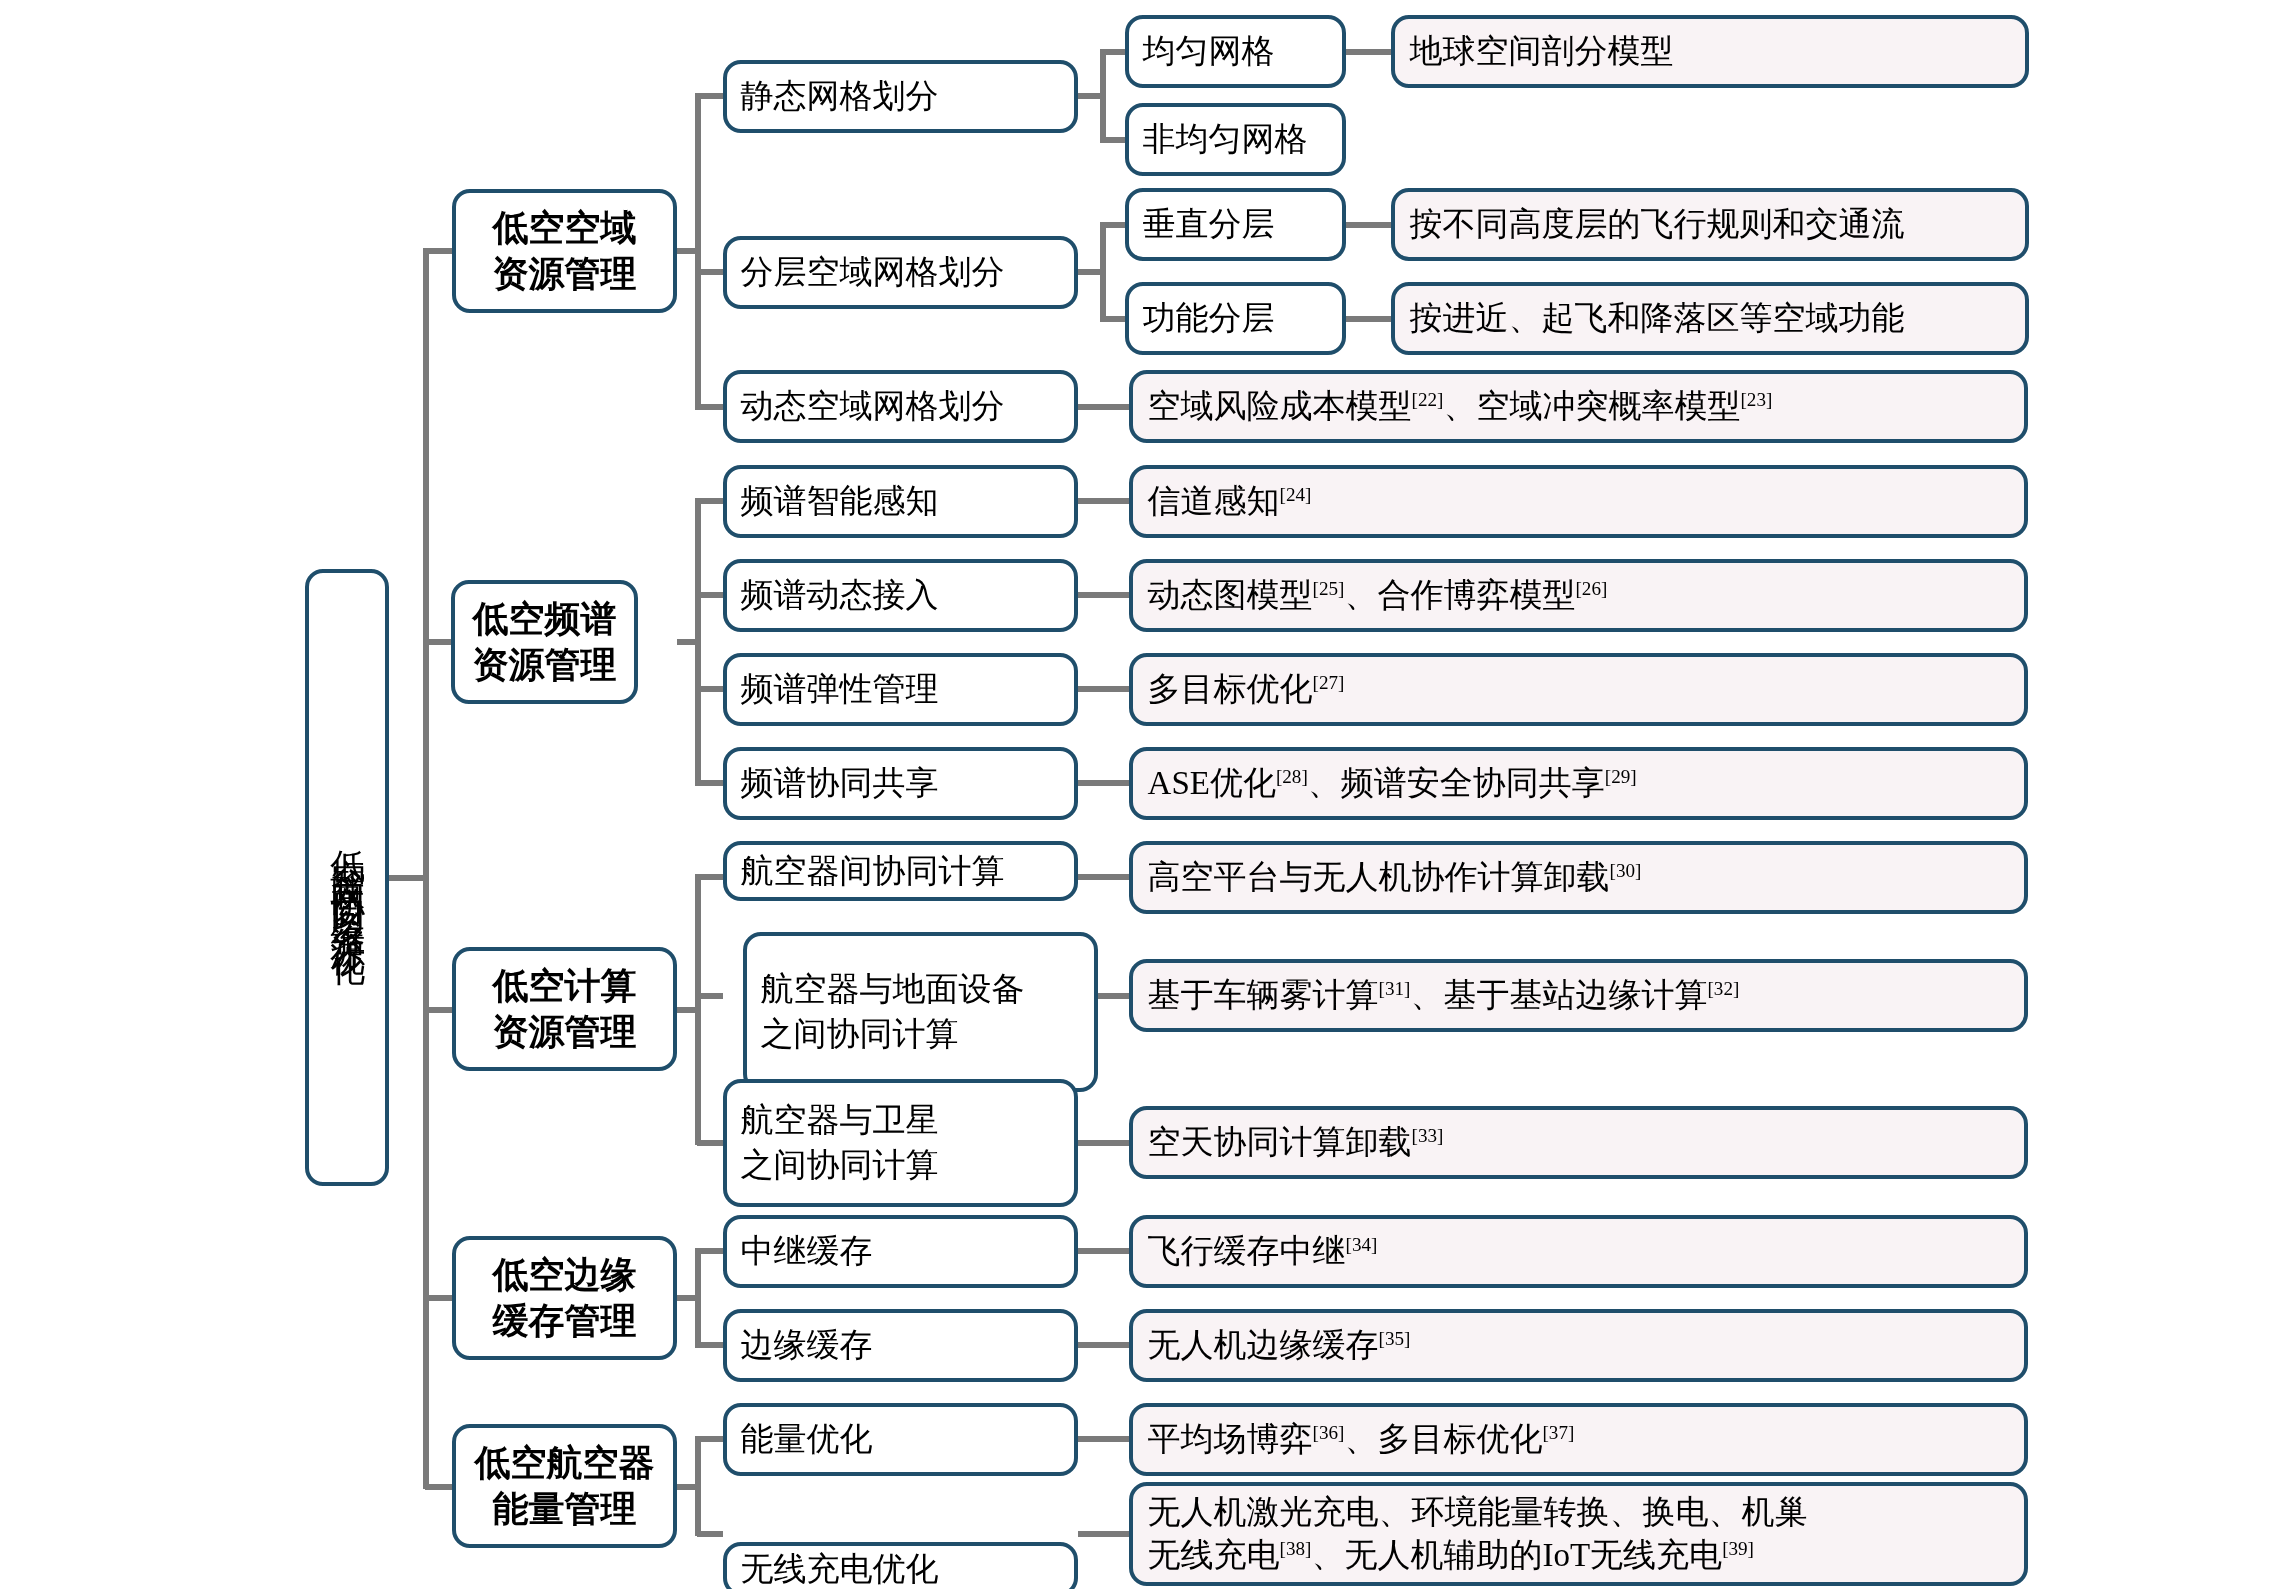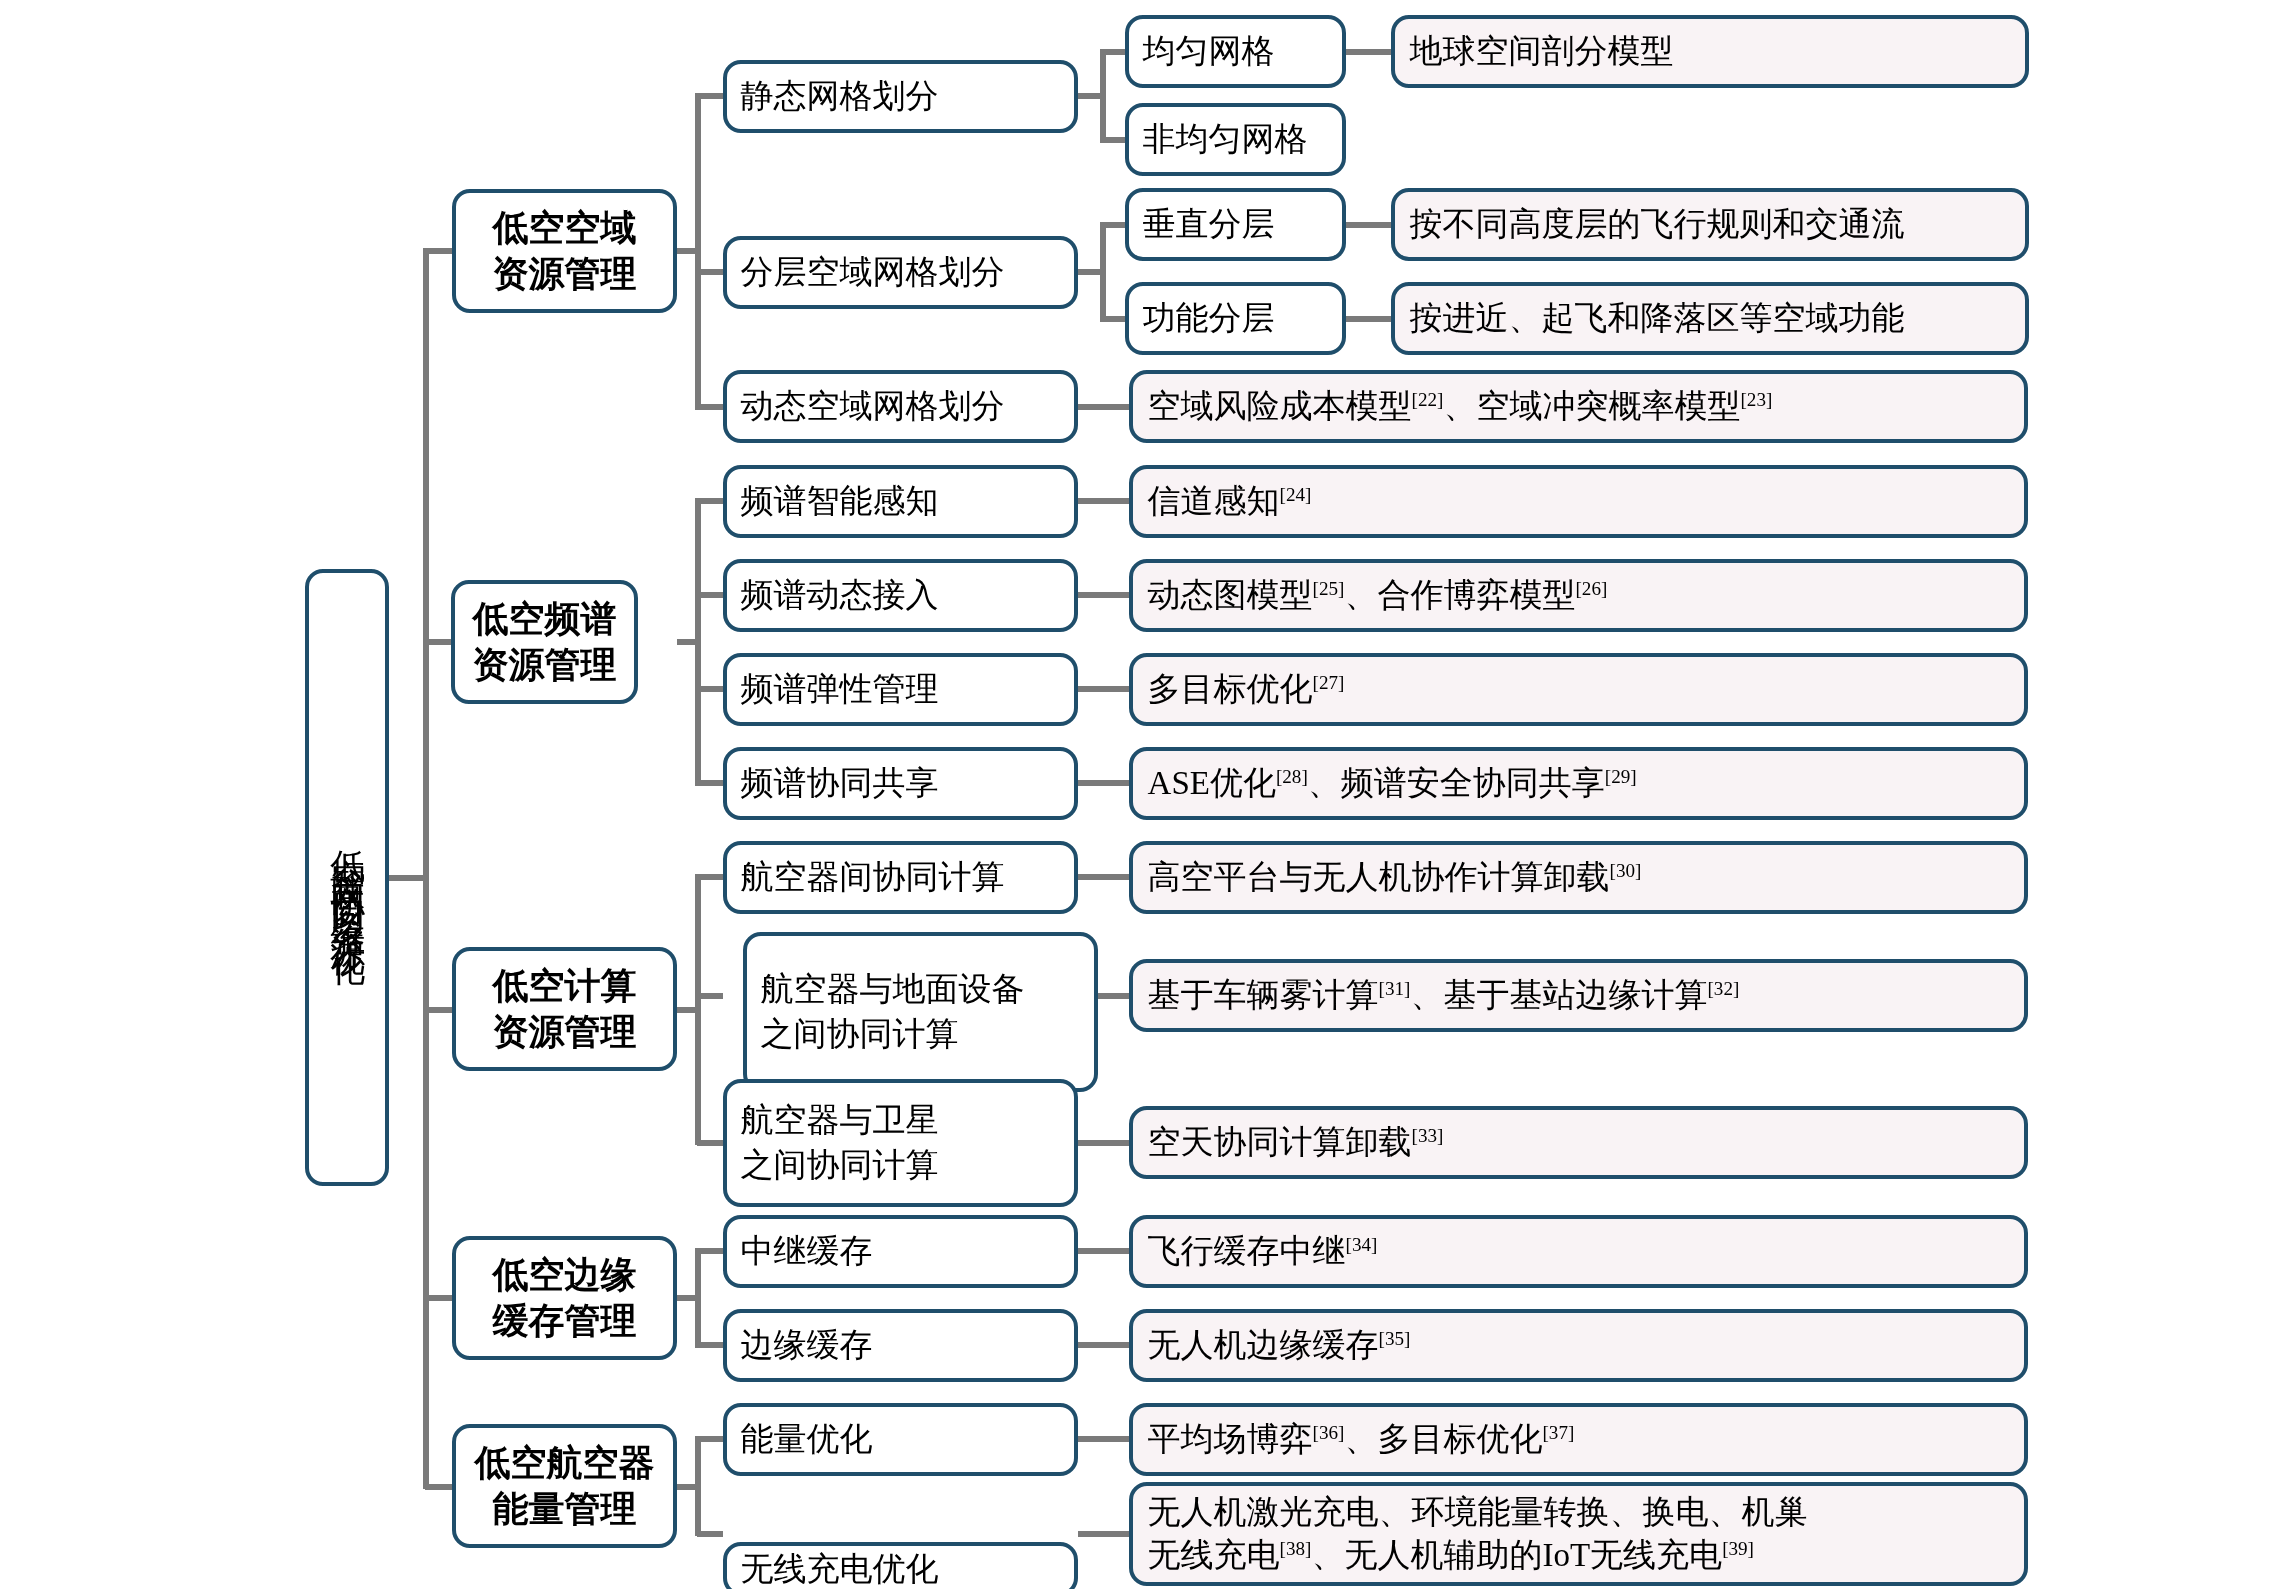--- a/index.html
+++ b/index.html
@@ -134,21 +134,21 @@
   </div>
   <div class="box l3" style="left:723px;top:559px;width:355px;height:73px">
     <span>频谱动态接入</span>
   </div>
   <div class="box l3" style="left:723px;top:653px;width:355px;height:73px">
     <span>频谱弹性管理</span>
   </div>
   <div class="box l3" style="left:723px;top:747px;width:355px;height:73px">
     <span>频谱协同共享</span>
   </div>
-  <div class="box l3" style="left:723px;top:841px;width:355px;height:73px">
+  <div class="box l3" style="left:723px;top:841px;width:355px;height:60px">
     <span>航空器间协同计算</span>
   </div>
   <div class="box l3 two-line" style="left:743px;top:932px;width:355px;height:160px">
     <span>航空器与地面设备</span>
     <span>之间协同计算</span>
   </div>
   <div class="box l3 two-line" style="left:723px;top:1079px;width:355px;height:128px">
     <span>航空器与卫星</span>
     <span>之间协同计算</span>
   </div>

